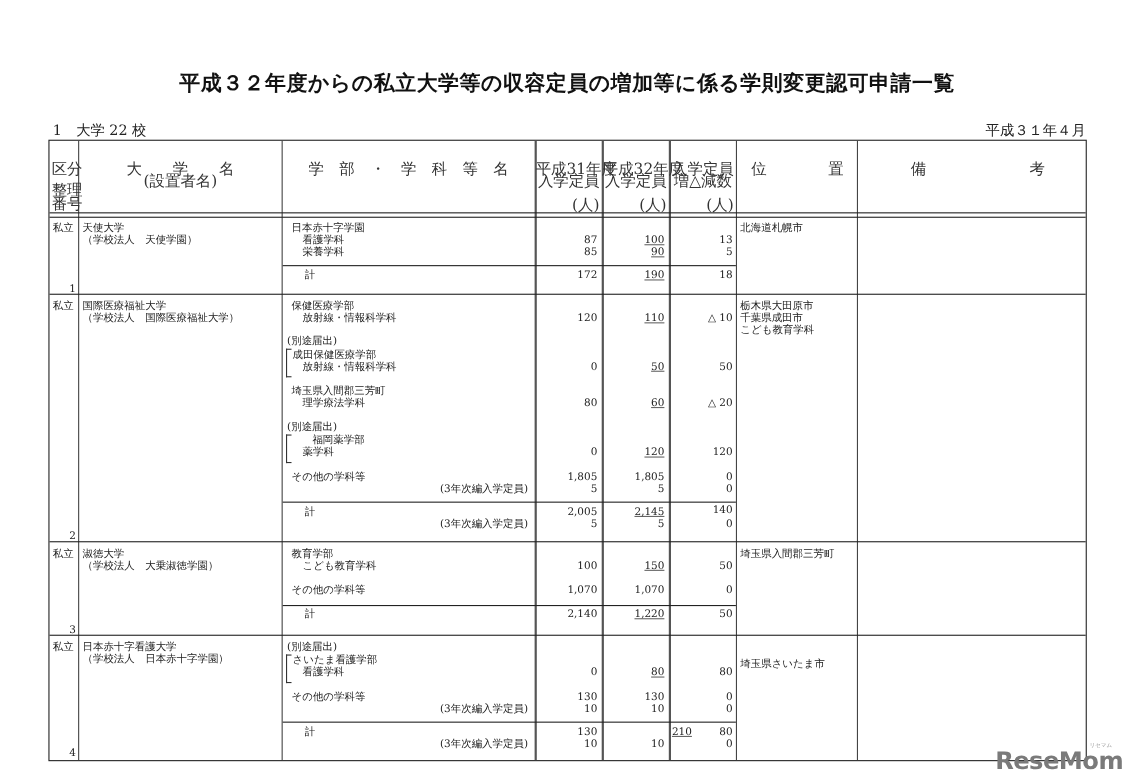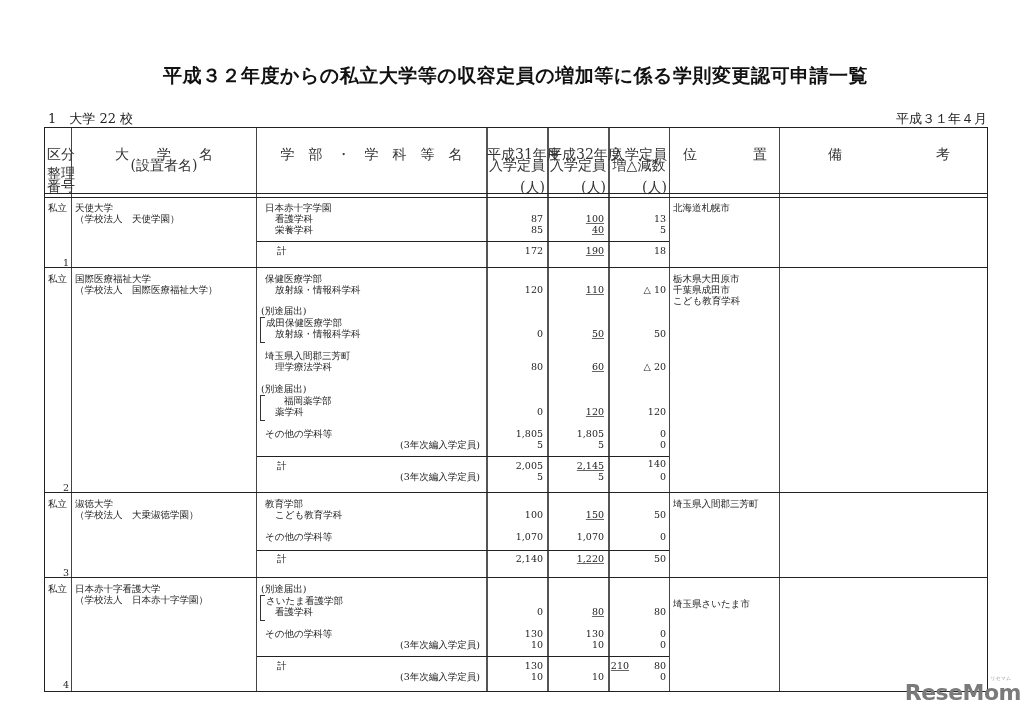--- a/index.html
+++ b/index.html
@@ -69,21 +69,21 @@
     <div class="cell num" style="left:2px;top:129px;width:22px">1</div>
     <div class="cell" style="left:30px;top:74px">天使大学</div>
     <div class="cell" style="left:30px;top:85px">（学校法人　天使学園）</div>
     <div class="cell" style="left:220px;top:74px">日本赤十字学園</div>
     <div class="cell" style="left:230px;top:85px">看護学科</div>
     <div class="cell num" style="left:442px;top:85px;width:56px">87</div>
     <div class="cell num u" style="left:503px;top:85px;width:56px">100</div>
     <div class="cell num" style="left:564px;top:85px;width:57px">13</div>
     <div class="cell" style="left:230px;top:96px">栄養学科</div>
     <div class="cell num" style="left:442px;top:96px;width:56px">85</div>
-    <div class="cell num u" style="left:503px;top:96px;width:56px">40</div>
+    <div class="cell num u" style="left:503px;top:96px;width:56px">90</div>
     <div class="cell num" style="left:564px;top:96px;width:57px">5</div>
     <div class="hline" style="left:212px;top:113px;width:412px"></div>
     <div class="cell" style="left:232px;top:117px">計</div>
     <div class="cell num" style="left:442px;top:117px;width:56px">172</div>
     <div class="cell num u" style="left:503px;top:117px;width:56px">190</div>
     <div class="cell num" style="left:564px;top:117px;width:57px">18</div>
     <div class="cell" style="left:628px;top:74px">北海道札幌市</div>
   </div>
   <div class="hline" style="left:0;right:0;top:139px"></div>
 

